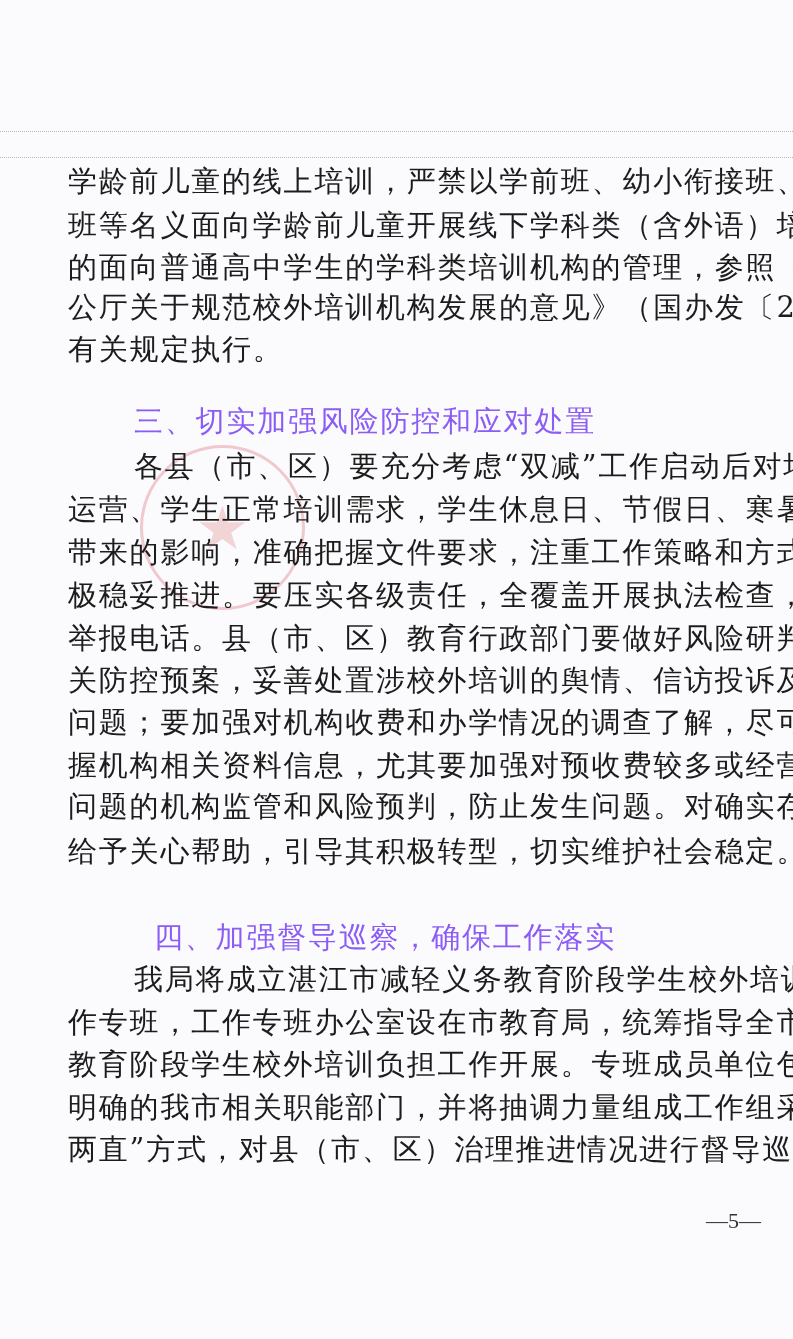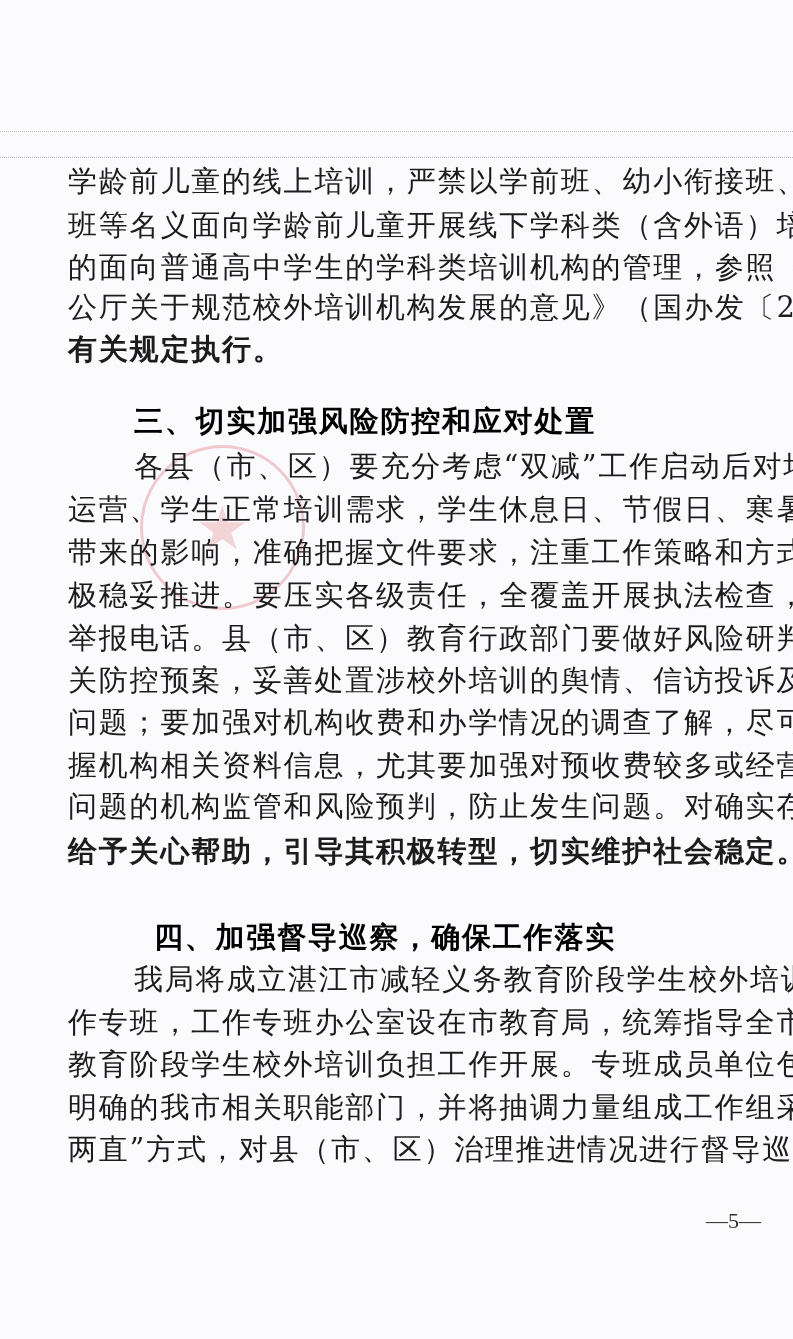--- a/index.html
+++ b/index.html
@@ -12,23 +12,23 @@
   .dots {
     position:absolute; left:0; width:793px; height:0;
     border-top:1.5px dotted #9a9aa4; opacity:0.7;
   }
   .line {
     position:absolute; left:68px; width:692px;
     font-size:29px; line-height:36px; height:36px;
     white-space:nowrap; letter-spacing:1.8px;
     text-align:justify; text-align-last:justify;
   }
-  .line.short { text-align-last:left; width:auto;font-weight:bold; }
+  .line.short { text-align-last:left; width:auto; }
   .indent { left:134px; width:626px; }
-  .heading { font-family:"DejaVu Sans", "Liberation Sans", sans-serif; font-weight:normal; color:#000000; }
+  .heading { font-family:"DejaVu Sans", "Liberation Sans", sans-serif; font-weight:normal; color:#8b5cf6; }
   .stamp {
     position:absolute; left:140px; top:445px; width:165px; height:165px;
     border-radius:50%; border:3px solid rgba(220,110,120,0.35);
     box-sizing:border-box;
   }
   .stamp-star {
     position:absolute; left:50%; top:50%; transform:translate(-50%,-50%);
     color:rgba(220,110,120,0.28); font-size:60px; line-height:60px;
     font-family:"DejaVu Sans", sans-serif;
   }

